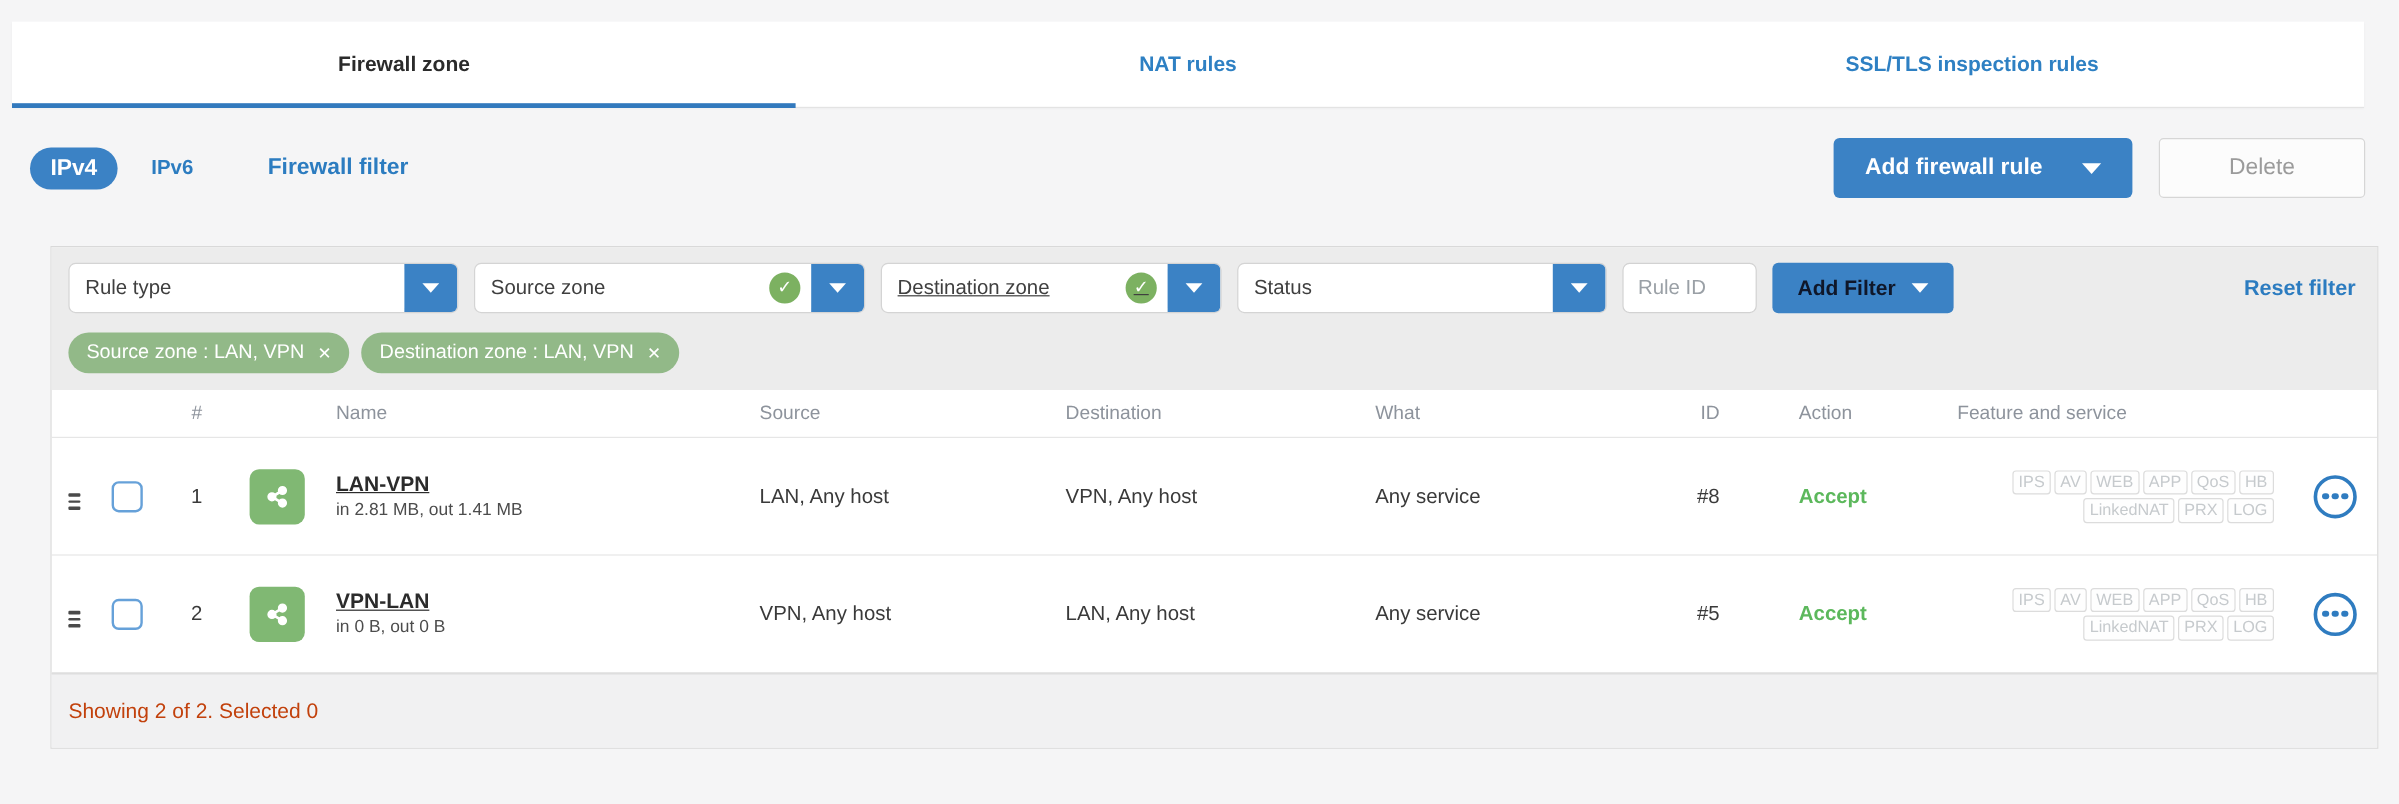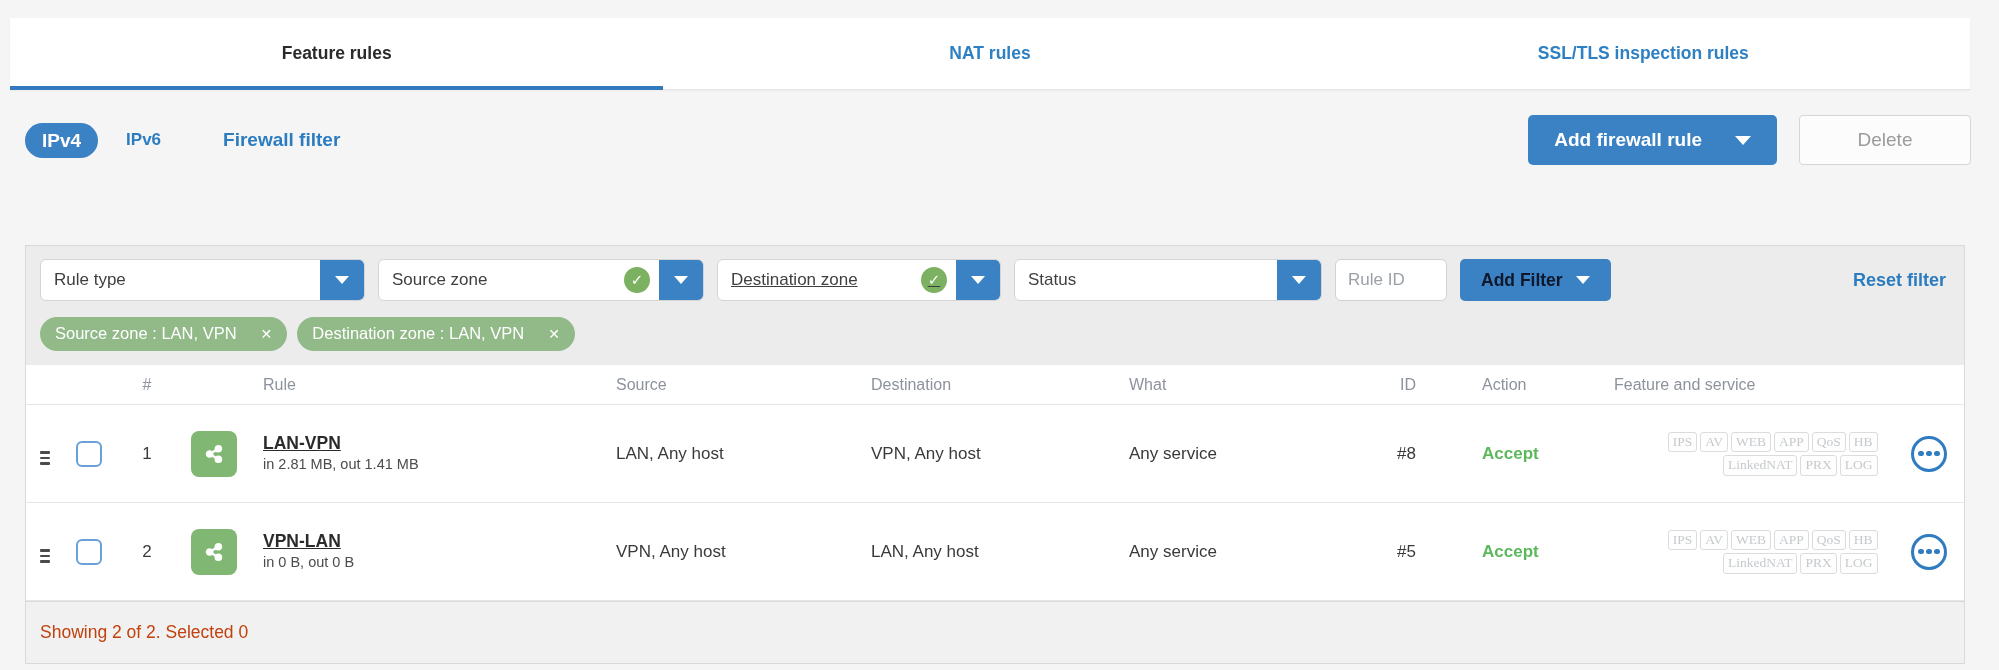--- a/index.html
+++ b/index.html
@@ -49,22 +49,22 @@
     width:0; height:0; border-left:8px solid transparent; border-right:8px solid transparent;
     border-top:9px solid #ffffff;
   }
   .btn-ghost {
     background:#fcfcfc; color:#9b9b9b; border:1px solid #d6d6d6; border-radius:4px;
     height:50px; width:172px; font-size:19px; cursor:pointer; font-family:inherit;
   }
 
   
   .panel {
-    position:absolute; left:25px; top:205px; width:1940px;
-    background:#ffffff; border:1px solid #d9d9d9;margin-top:40px;
+    position:absolute; left:42px; top:205px; width:1940px;
+    background:#ffffff; border:1px solid #d9d9d9;
   }
 
   
   .filter-section { background:#ececec; padding:13px 14px 14px 14px; }
   .filter-row { display:flex; align-items:center; gap:13px; }
   .dd-field {
     height:42px; background:#fff; border:1px solid #d4d4d4; border-radius:6px;
     display:flex; align-items:center; padding-left:13px; font-size:17px; color:#3f3f3f;
     overflow:hidden; cursor:pointer;
   }
@@ -93,21 +93,21 @@
     height:42px; background:#3b82c5; border:none; border-radius:5px; color:#0f172a;
     font-size:17.5px; font-weight:700; padding:0 21px; display:flex; align-items:center; gap:13px;
     cursor:pointer; font-family:inherit;
   }
   .btn-add-filter .caret-down { border-left-width:7px; border-right-width:7px; border-top-width:8px; }
   .link-reset { margin-left:auto; color:#2c7cc0; font-weight:700; font-size:18px; cursor:pointer; padding-right:4px; }
 
   .chip-row { display:flex; align-items:center; gap:10px; margin-top:16px; }
   .chip {
     background:#92b988; color:#fff; border-radius:17px; padding:7px 15px 8px 15px;
-    font-size:16.5px; display:flex; align-items:center; gap:24px; cursor:default;
+    font-size:16.5px; display:flex; align-items:center; gap:11px; cursor:default;
   }
   .chip .chip-x { font-size:14px; font-weight:700; cursor:pointer; line-height:1; }
 
   
   .grid {
     display:grid;
     grid-template-columns: 34px 58px 58px 425px 255px 258px 250px 90px 110px 330px 1fr;
     align-items:center;
   }
   .thead { height:40px; border-bottom:1px solid #e6e6e6; color:#8d939c; font-size:16px; }
@@ -136,40 +136,40 @@
   .name-lines .rule-name {
     font-weight:700; font-size:17.5px; color:#2b2b2b; text-decoration:underline; cursor:pointer;
   }
   .name-lines .rule-traffic { font-size:14.5px; color:#4c4c4c; margin-top:6px; }
   .c-text { padding-left:15px; }
   .c-id { text-align:right; padding-right:38px; }
   .c-action { padding-left:28px; color:#5cb85c; font-weight:700; }
   .c-features { text-align:right; padding-right:15px; line-height:1; }
   .badge {
     display:inline-block; border:1px solid #dcdcdc; background:#fefefe; color:#c6cacd;
-    font-size:13.5px; padding:2px 4px 3px 4px; border-radius:3px; margin:1.5px 1.5px;font-family:Liberation Serif, serif;
+    font-size:13.5px; padding:2px 4px 3px 4px; border-radius:3px; margin:1.5px 1.5px;
   }
   .c-menu { display:flex; justify-content:center; }
   .menu-ellipsis {
     width:36px; height:36px; border-radius:50%; border:3px solid #2f7cc0; background:#fff;
     display:flex; align-items:center; justify-content:center; gap:2.5px; cursor:pointer;
   }
   .menu-ellipsis i { width:5.5px; height:5.5px; border-radius:50%; background:#2f7cc0; display:block; }
 
   
   .tfoot {
     height:62px; background:#f1f1f2; border-top:1px solid #d9d9d9;
     display:flex; align-items:center; padding-left:14px; font-size:17.5px; color:#c2410c;
   }
 </style>
 </head>
 <body>
 
 <div class="tabbar">
-  <div class="tab active">Feature rules</div>
+  <div class="tab active">Firewall zone</div>
   <div class="tab">NAT rules</div>
   <div class="tab">SSL/TLS inspection rules</div>
 </div>
 
 <div class="toolbar">
   <span class="pill-ipv4">IPv4</span>
   <span class="link-ipv6">IPv6</span>
   <span class="link-disable-filter">Firewall filter</span>
   <div class="toolbar-right">
     <button class="btn-primary">
@@ -226,21 +226,21 @@
         <span>Destination zone : LAN, VPN</span>
         <span class="chip-x">✕</span>
       </span>
     </div>
   </div>
 
   <div class="grid thead">
     <div></div>
     <div></div>
     <div class="h-num">#</div>
-    <div class="h-name">Rule</div>
+    <div class="h-name">Name</div>
     <div>Source</div>
     <div>Destination</div>
     <div>What</div>
     <div class="h-id">ID</div>
     <div class="h-action">Action</div>
     <div class="h-feature">Feature and service</div>
     <div></div>
   </div>
 
   <div class="grid trow">

